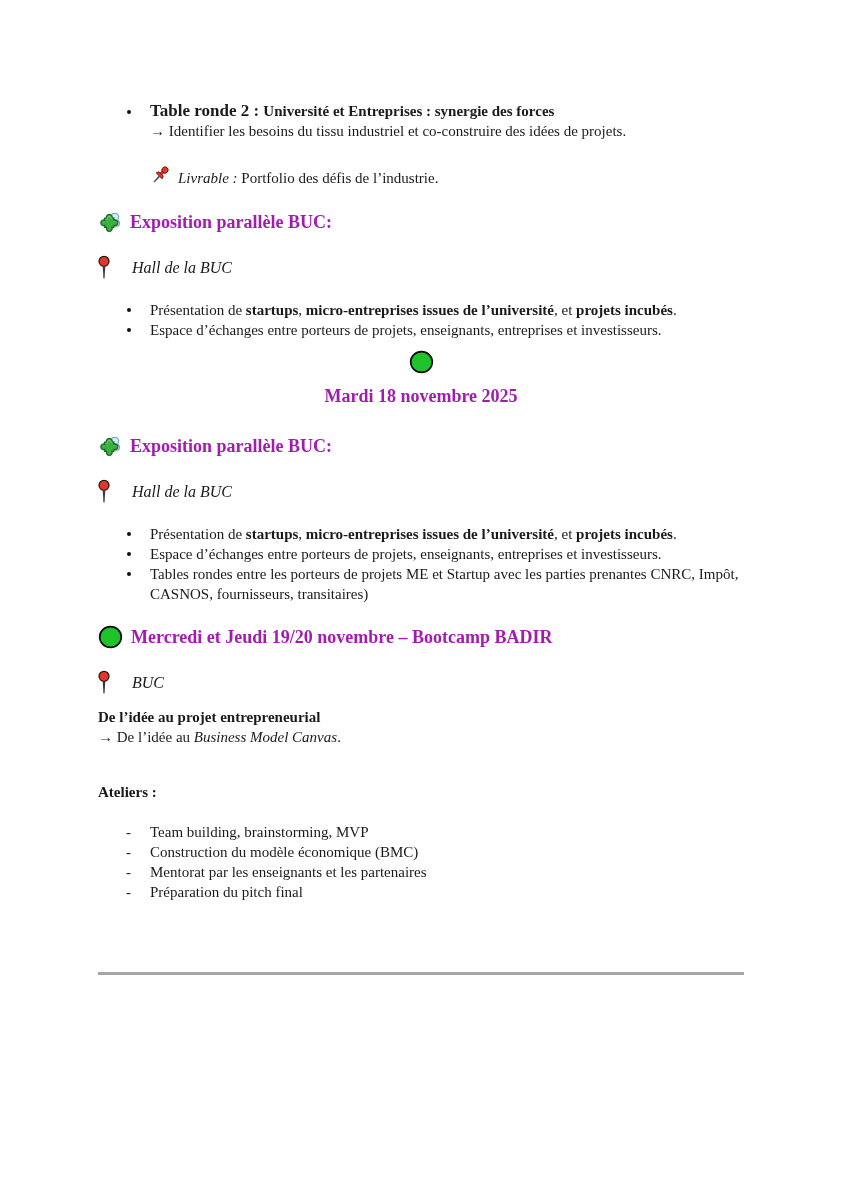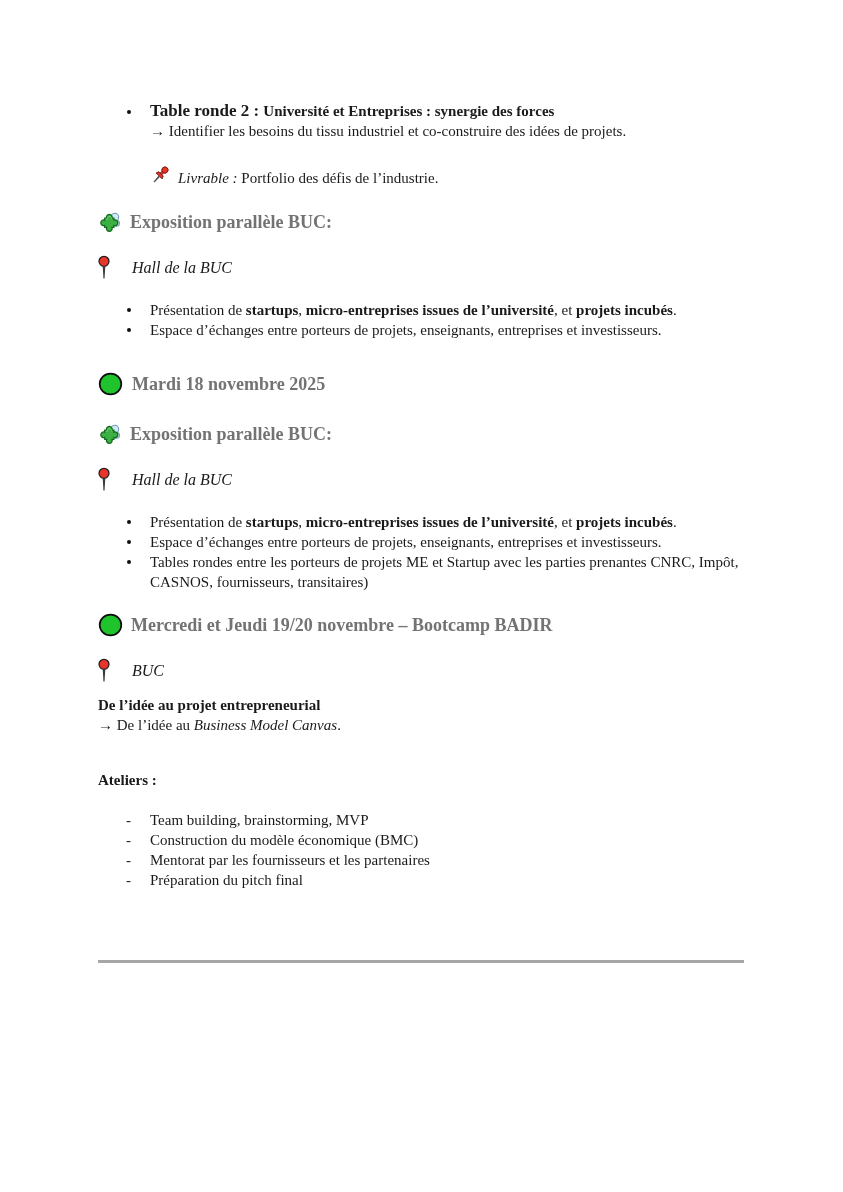--- a/index.html
+++ b/index.html
@@ -27,26 +27,26 @@
   
   .lead-bold{font-weight:bold;font-size:17px;}
   .run-bold{font-weight:bold;}
   .run-italic{font-style:italic;}
   
   .livrable{margin-top:19px;padding-left:52px;display:flex;align-items:center;gap:7px;}
   .livrable .txt{display:inline;margin-top:8px;}
   
   .section-heading{
     display:flex;align-items:center;gap:9px;
-    font-size:18px;font-weight:bold;line-height:26px;color:#737373;
+    font-size:18px;font-weight:bold;line-height:26px;color:#a21caf;
   }
   .mt-expo1{margin-top:21px;}
   .mt-loc{margin-top:20px;}
   .mt-list{margin-top:20px;}
-  .mt-mardi{margin-top:31px;}
+  .mt-mardi{margin-top:10px;flex-direction:column;}
   .mt-expo2{margin-top:24px;}
   .mt-boot{margin-top:20px;gap:8px;}
   .mt-para{margin-top:12px;}
   .mt-ateliers{margin-top:35px;}
   
   .location{display:flex;align-items:center;gap:22px;font-style:italic;font-size:16px;}
   
   .footer-rule{
     margin-top:70px;
     height:3px;background:#a6a6a6;width:646px;
@@ -194,21 +194,21 @@
       <div class="dash-item">
         <span class="dash">-</span>
         <span>Team building, brainstorming, MVP</span>
       </div>
       <div class="dash-item">
         <span class="dash">-</span>
         <span>Construction du modèle économique (BMC)</span>
       </div>
       <div class="dash-item">
         <span class="dash">-</span>
-        <span>Mentorat par les fournisseurs et les partenaires</span>
+        <span>Mentorat par les enseignants et les partenaires</span>
       </div>
       <div class="dash-item">
         <span class="dash">-</span>
         <span>Préparation du pitch final</span>
       </div>
     </div>
 
     <div class="footer-rule"></div>
 
   </div>

